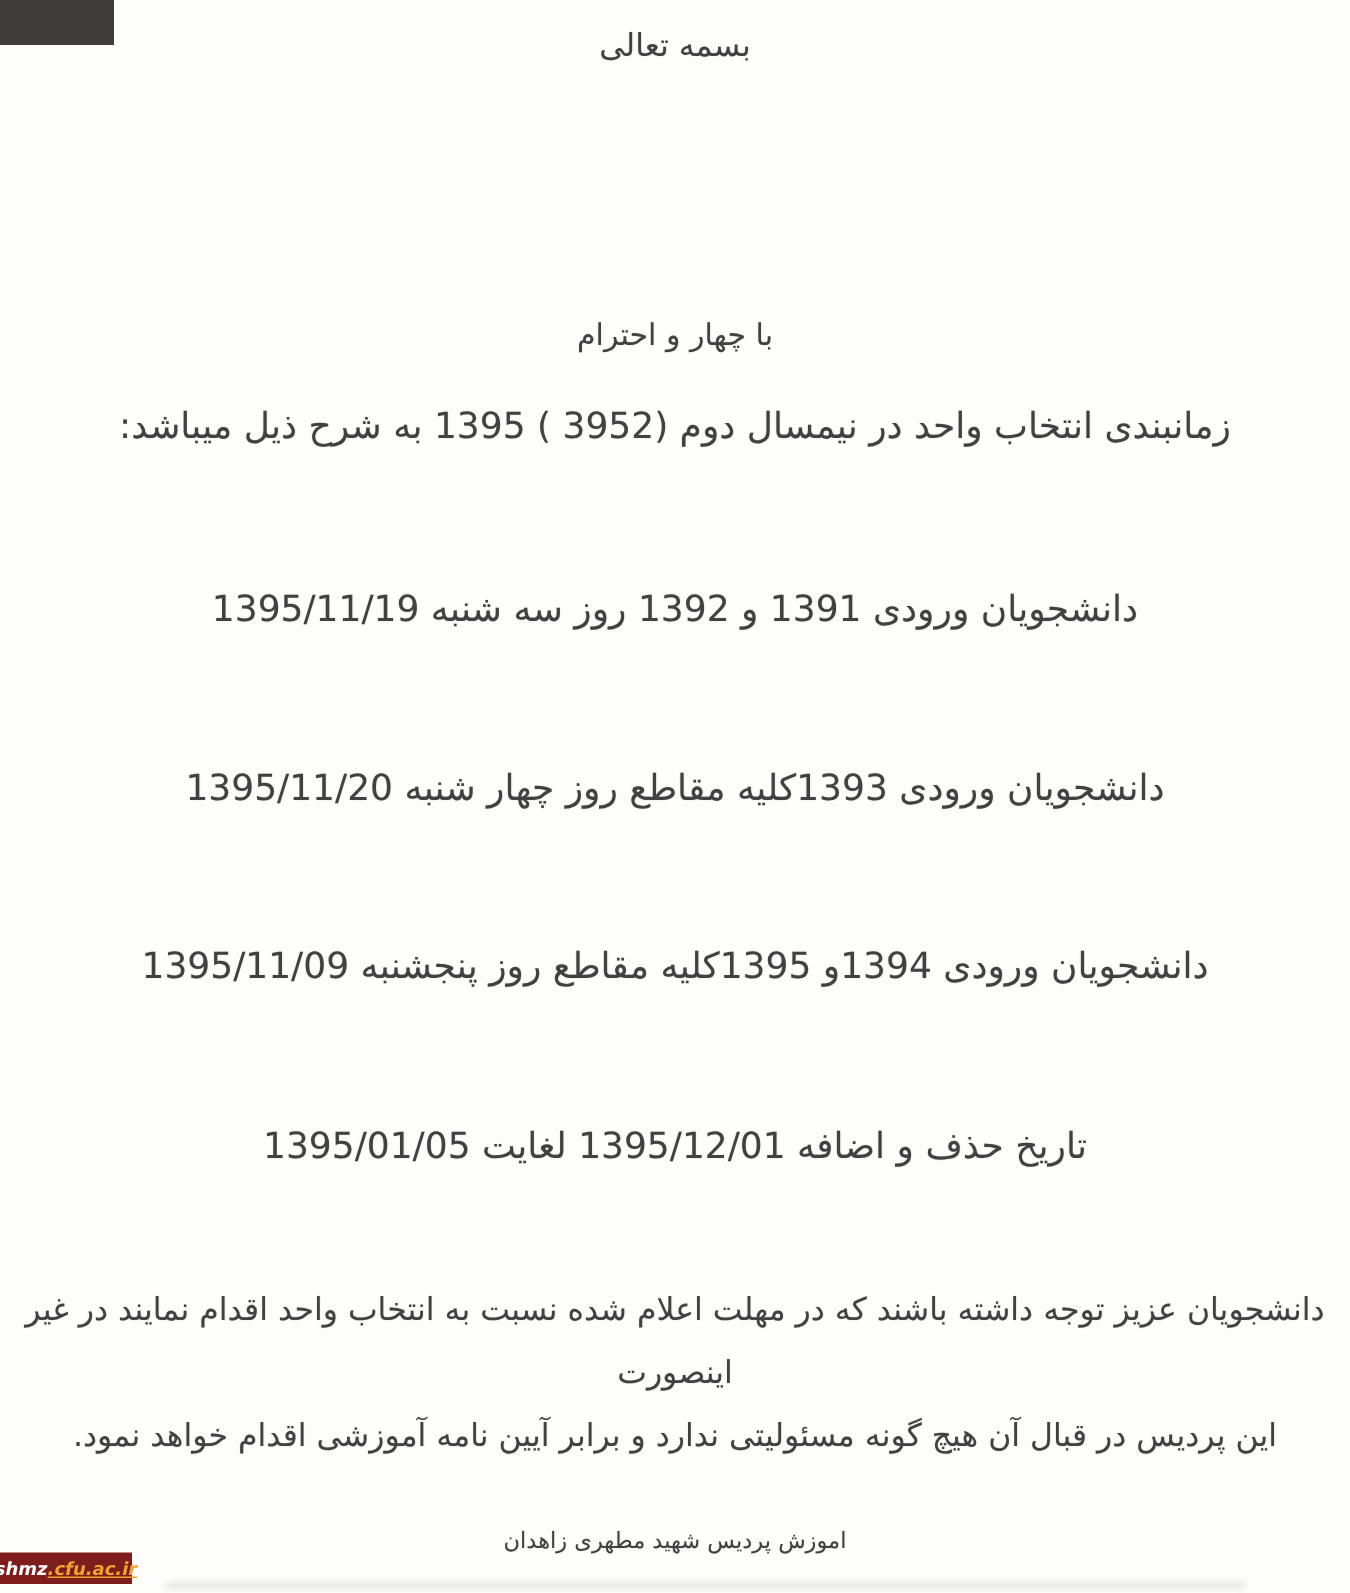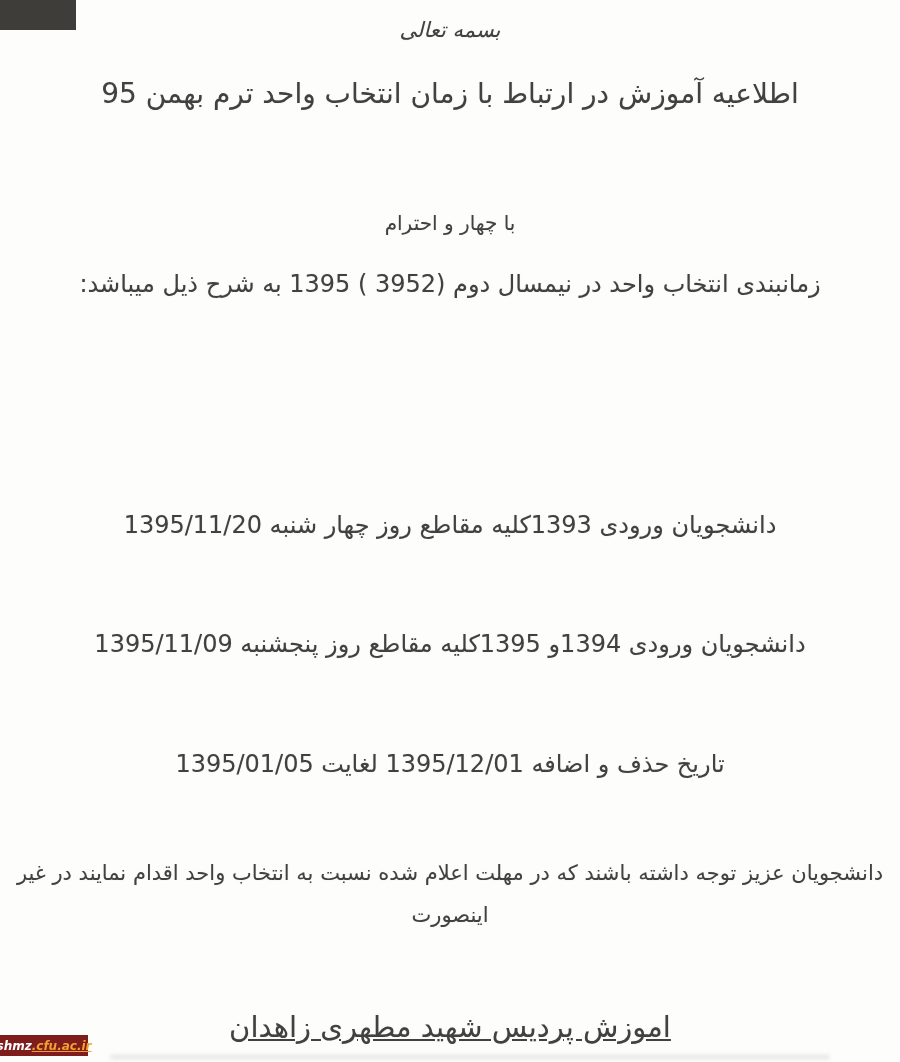--- a/index.html
+++ b/index.html
@@ -18,40 +18,40 @@
   .line {
     position: absolute;
     left: 0; right: 0;
     text-align: center;
     direction: rtl;
     unicode-bidi: plaintext;
     color: #414141;
     text-shadow: 0 0 1px rgba(80,80,80,0.25);
     white-space: nowrap;
   }
-  .basmala   { top: 14px;  font-size: 21px; line-height: 32px; font-style: italic; }
+  .basmala   { top: 14px;  font-size: 21px; line-height: 32px; }
   .title     { top: 72px;  font-size: 28px; line-height: 44px; }
   .greeting  { top: 206px; font-size: 20px; line-height: 34px; }
   .intro     { top: 262px; font-size: 24px; line-height: 44px; }
   .sched     { font-size: 24px; line-height: 40px; }
   .s1 { top: 386px; }
   .s2 { top: 505px; }
   .s3 { top: 624px; }
   .s4 { top: 744px; }
   .notice {
     position: absolute;
     top: 852px; left: 12px; right: 12px;
     text-align: center;
     direction: rtl;
     font-size: 21px; line-height: 42px;
     color: #414141;
     text-shadow: 0 0 1px rgba(80,80,80,0.25);
   }
   .notice .nline { direction: rtl; unicode-bidi: plaintext; }
-  .signature { top: 1008px; font-size: 29px; line-height: 38px; text-decoration: underline; }
+  .signature { top: 1008px; font-size: 15px; line-height: 38px; }
 
   .corner-box {
     position: absolute;
     top: 0; left: 0;
     width: 76px; height: 30px;
     background: #3f3d3a;
   }
   .site-bar {
     position: absolute;
     left: 0; top: 1035px;
@@ -77,35 +77,36 @@
 </style>
 </head>
 <body>
 
 <div class="page">
 
   <div class="corner-box"></div>
 
   <div class="line basmala">بسمه تعالی</div>
 
-  <div class="line title">اطلاعیه آموزش در ارتباط با زمان انتخاب واحد ترم بهمن 95</div>
 
   <div class="line greeting">با چهار و احترام</div>
 
   <div class="line intro">زمانبندی انتخاب واحد در نیمسال دوم ⁦1395 ( 3952)⁩ به شرح ذیل میباشد:</div>
 
+  <div class="line sched s1">دانشجویان ورودی 1391 و 1392 روز سه شنبه 1395/11/19</div>
 
   <div class="line sched s2">دانشجویان ورودی 1393کلیه مقاطع روز چهار شنبه 1395/11/20</div>
 
   <div class="line sched s3">دانشجویان ورودی 1394و 1395کلیه مقاطع روز پنجشنبه 1395/11/09</div>
 
   <div class="line sched s4">تاریخ حذف و اضافه 1395/12/01 لغایت 1395/01/05</div>
 
   <div class="notice">
     <div class="nline">دانشجویان عزیز توجه داشته باشند که در مهلت اعلام شده نسبت به انتخاب واحد اقدام نمایند در غیر اینصورت</div>
+    <div class="nline">این پردیس در قبال آن هیچ گونه مسئولیتی ندارد و برابر آیین نامه آموزشی اقدام خواهد نمود.</div>
   </div>
 
   <div class="line signature">اموزش پردیس شهید مطهری زاهدان</div>
 
   <div class="artifact"></div>
 
   <div class="site-bar">
     <span class="prefix">shmz</span>
       <span class="suffix">.cfu.ac.ir</span>
   </div>

